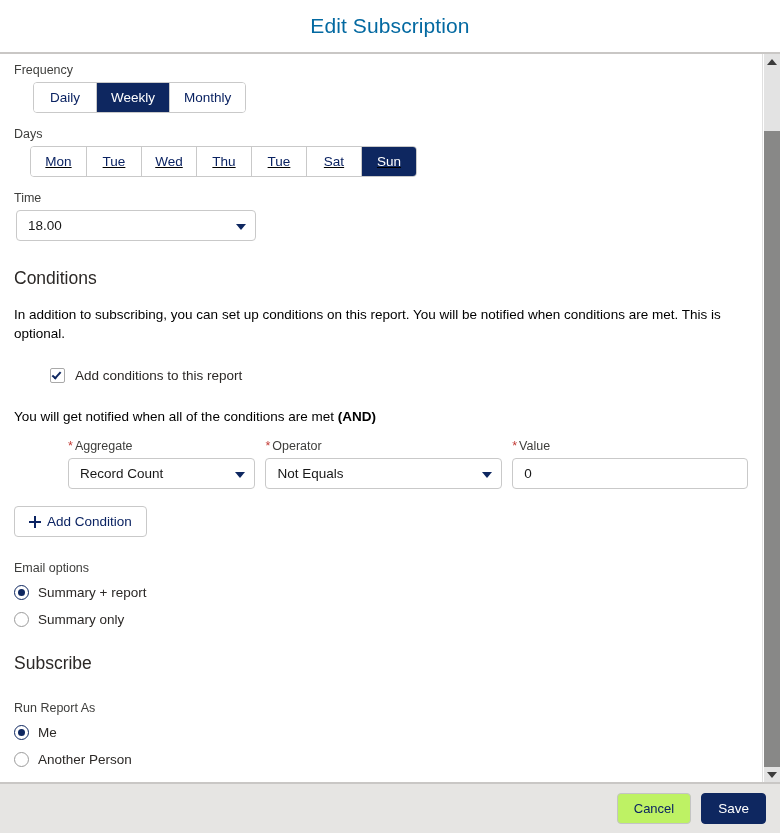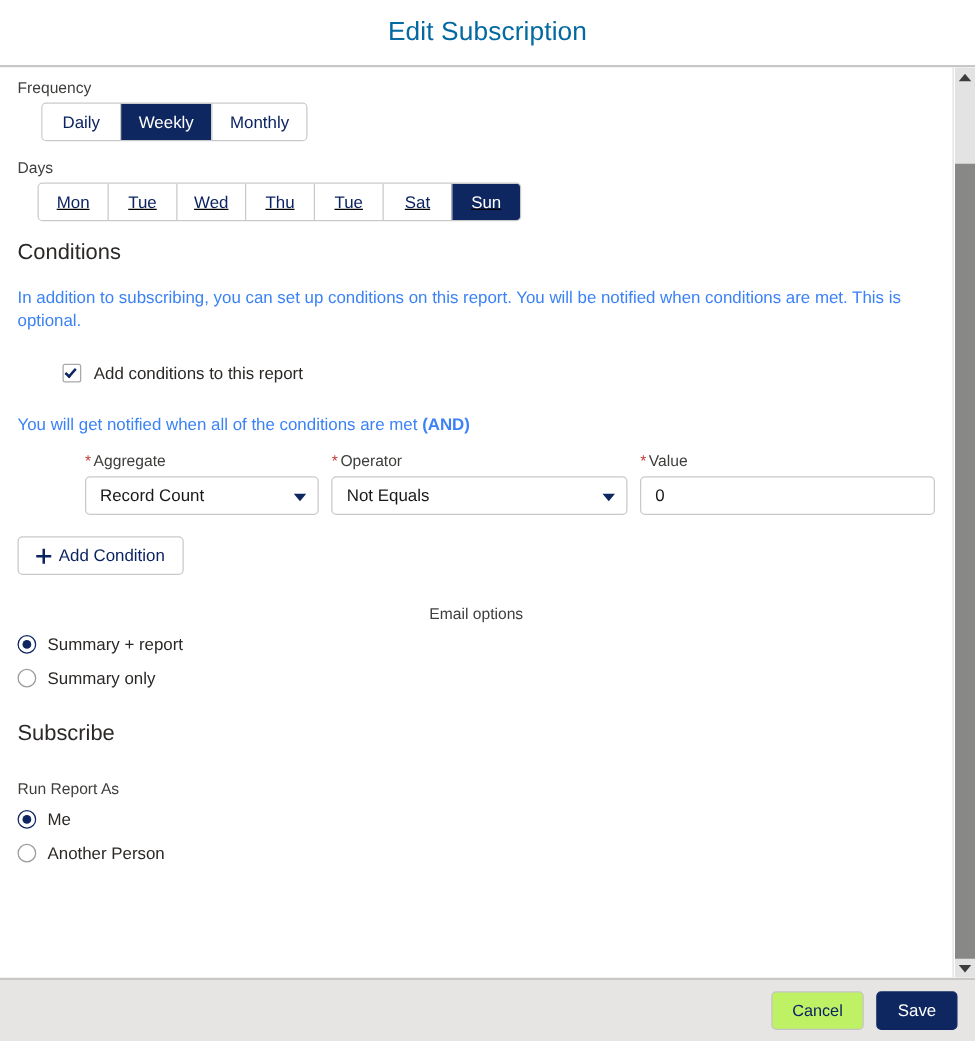--- a/index.html
+++ b/index.html
@@ -176,21 +176,21 @@
   
   .section-h {
     font-size: 17.5px;
     color: #2b2826;
     font-weight: 400;
     margin: 0;
     line-height: 1.2;
   }
   .body-text {
     font-size: 13.5px;
-    color: #3b82f6;
+    color: #000000;
     line-height: 1.42;
     max-width: 724px;
     margin: 0;
   }
   .body-text b { font-weight: bold; }
 
   
   .chk-row { display: flex; align-items: center; }
   .chk-box {
     width: 15px; height: 15px;
@@ -346,20 +346,27 @@
           <button class="seg">Tue</button>
           <button class="seg">Wed</button>
           <button class="seg">Thu</button>
           <button class="seg">Tue</button>
           <button class="seg">Sat</button>
           <button class="seg selected">Sun</button>
         </div>
       </div>
 
       
+      <div class="block" style="margin-bottom:24px;">
+        <div class="field-label">Time</div>
+        <div class="combo" style="width:240px;margin-left:2px;">
+          <span class="val">18.00</span>
+          <span class="caret"></span>
+        </div>
+      </div>
 
       
       <h2 class="section-h" style="margin-bottom:16px;">Conditions</h2>
 
       <p class="body-text" style="margin-bottom:25px;">In addition to subscribing, you can set up conditions on this report. You will be notified when conditions are met. This is optional.</p>
 
       
       <div class="chk-row" style="margin-bottom:24px;padding-left:36px;">
         <span class="chk-box">
           <span class="tick"></span>
@@ -394,21 +401,21 @@
         </div>
       </div>
 
       
       <button class="btn-neutral" style="margin-bottom:24px;">
         <span class="plus-ico"></span>
         <span>Add Condition</span>
       </button>
 
       
-      <div class="block" style="margin-bottom:23px;text-align:center;">
+      <div class="block" style="margin-bottom:23px;">
         <div class="field-label" style="margin-bottom:6px;">Email options</div>
         <div class="radio-row" style="margin-bottom:6px;">
           <span class="radio-dot checked"></span>
           <span class="radio-label">Summary + report</span>
         </div>
         <div class="radio-row">
           <span class="radio-dot"></span>
           <span class="radio-label">Summary only</span>
         </div>
       </div>

